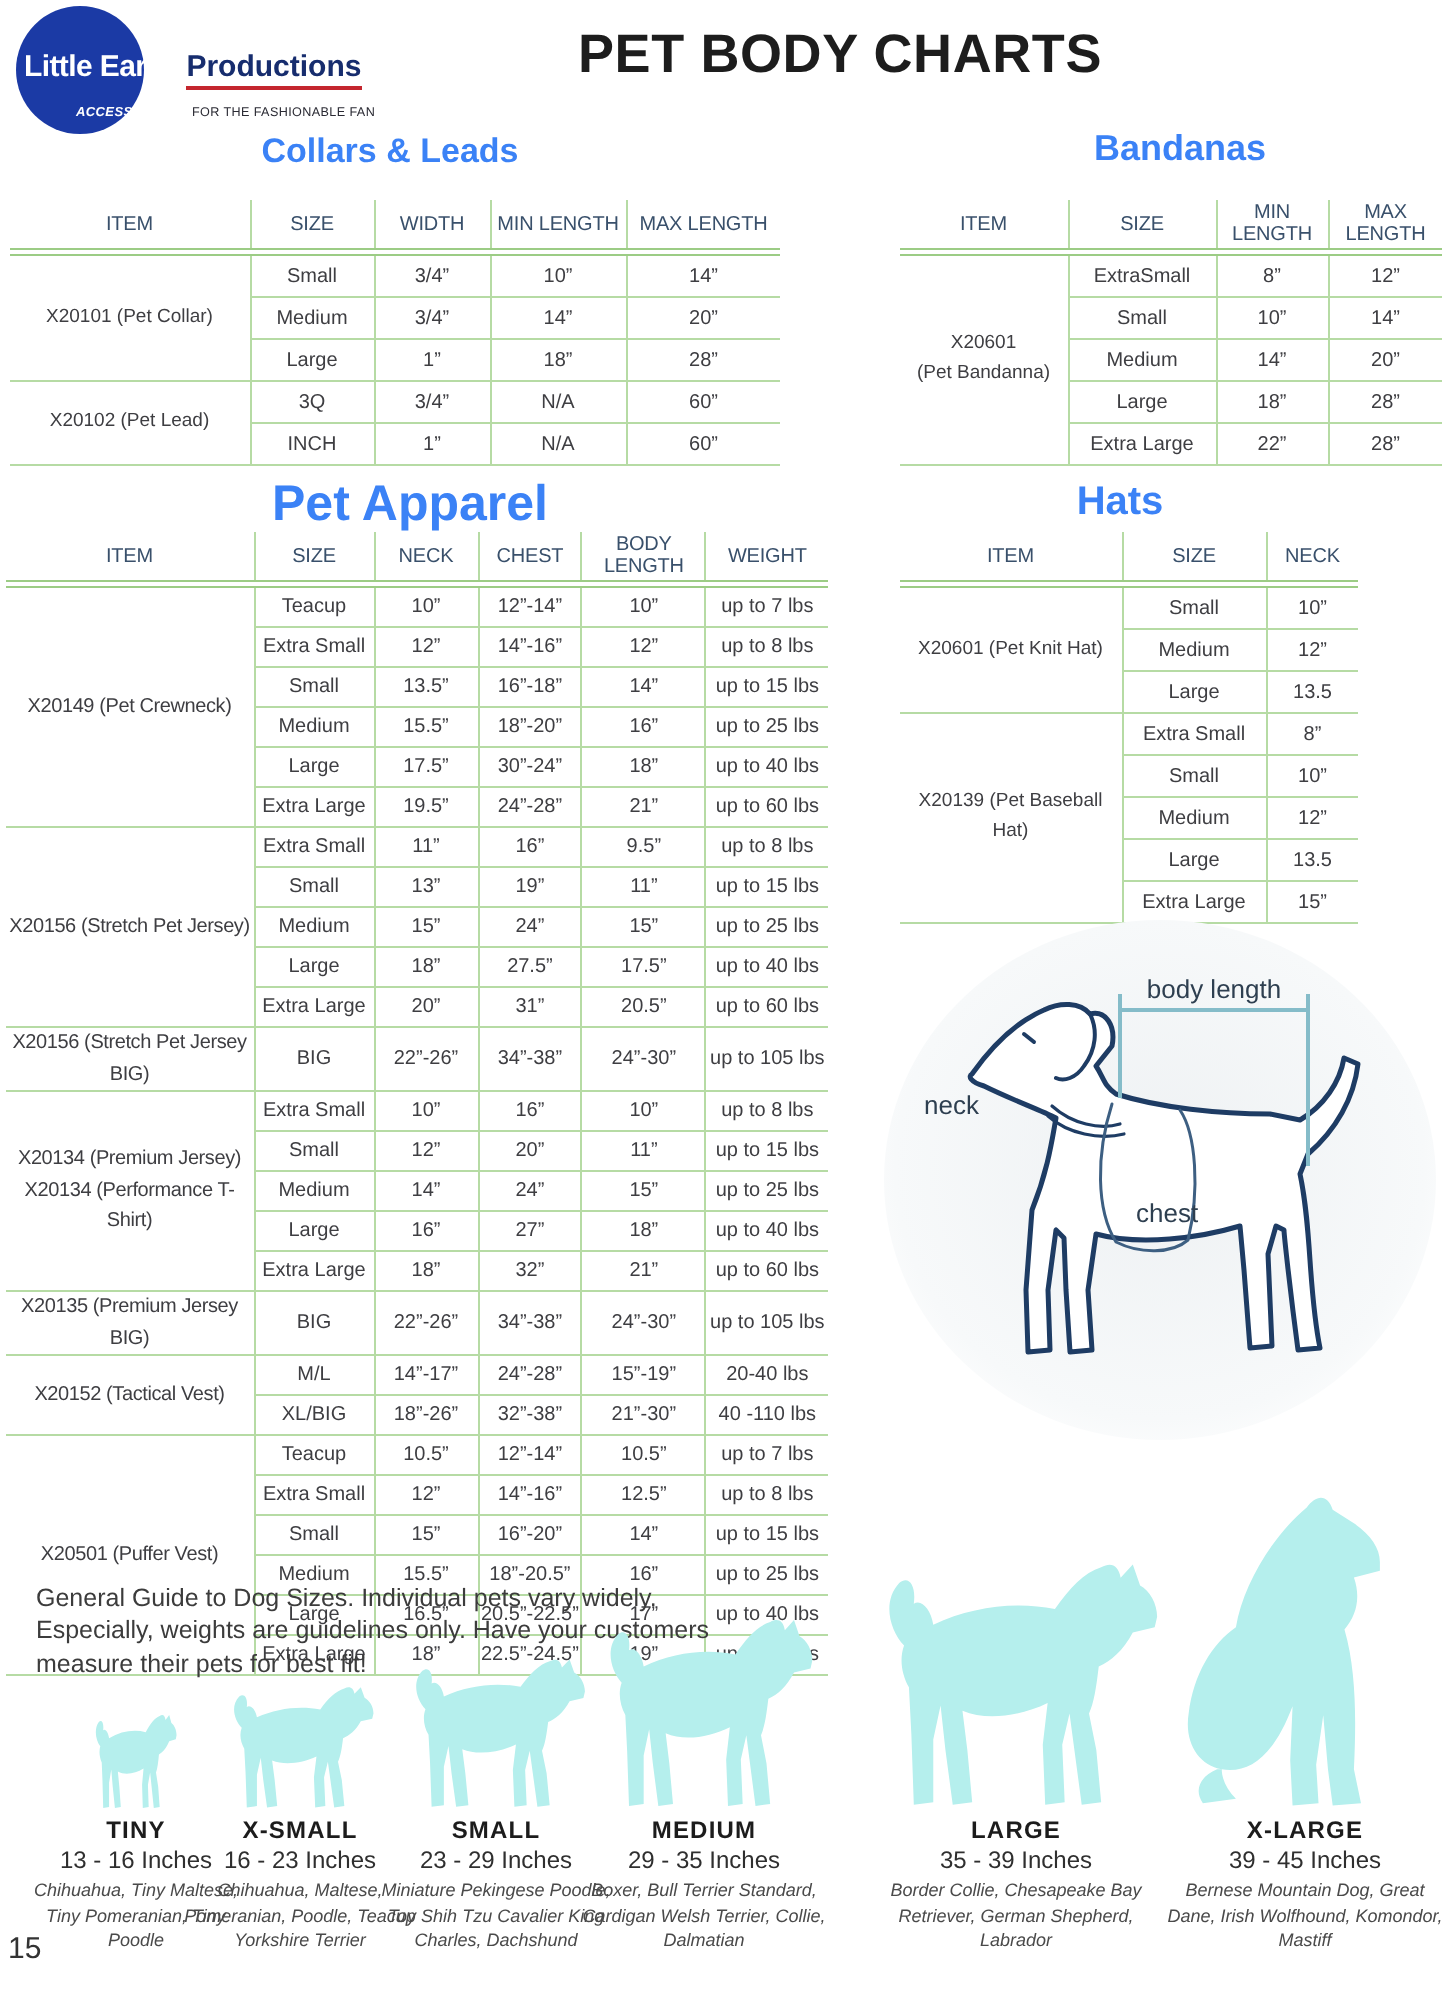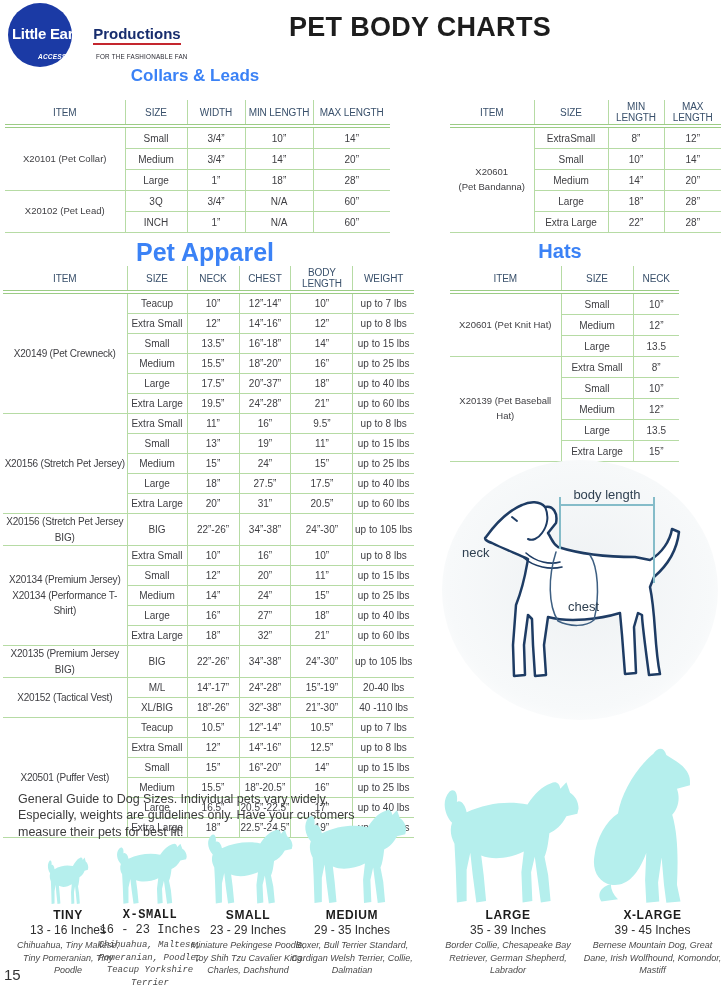--- a/index.html
+++ b/index.html
@@ -63,20 +63,21 @@
     </div>
     <div class="logo-line2">
       <span class="logo-acc">ACCESSORIES</span>
       <span class="logo-fan">FOR THE FASHIONABLE FAN</span>
     </div>
   </div>
 
   <h1 class="page-title">PET BODY CHARTS</h1>
 
   <h2 class="section-title" id="t-collars">Collars &amp; Leads</h2>
+  <h2 class="section-title" id="t-bandanas">Bandanas</h2>
   <h2 class="section-title" id="t-apparel">Pet Apparel</h2>
   <h2 class="section-title" id="t-hats">Hats</h2>
 
   <div class="tbl" id="tbl-collars">
       <table class="sizes">
         <colgroup>
           <col style="width: 120px;">
           <col style="width: 62px;">
           <col style="width: 58px;">
           <col style="width: 68px;">
@@ -220,21 +221,21 @@
           <tr>
             <td>Medium</td>
             <td>15.5”</td>
             <td>18”-20”</td>
             <td>16”</td>
             <td>up to 25 lbs</td>
           </tr>
           <tr>
             <td>Large</td>
             <td>17.5”</td>
-            <td>20”-37”</td>
+            <td>30”-24”</td>
             <td>18”</td>
             <td>up to 40 lbs</td>
           </tr>
           <tr>
             <td>Extra Large</td>
             <td>19.5”</td>
             <td>24”-28”</td>
             <td>21”</td>
             <td>up to 60 lbs</td>
           </tr>
@@ -511,21 +512,21 @@
     </svg>
   <svg class="sil" style="left:592px;top:747px;" width="118" height="158" viewBox="0 0 100 140" preserveAspectRatio="none">
       <use href="#dogSit" fill="#b5efed"></use>
     </svg>
 
   <div class="size-col" style="left:12px;width:112px;">
     <div class="size-name">TINY</div>
     <div class="size-range">13 - 16 Inches</div>
     <div class="size-breeds">Chihuahua, Tiny Maltese, Tiny Pomeranian, Tiny Poodle</div>
   </div>
-  <div class="size-col" style="left:90px;width:120px;font-family:Liberation Mono, monospace;">
+  <div class="size-col" style="left:90px;width:120px;">
     <div class="size-name">X-SMALL</div>
     <div class="size-range">16 - 23 Inches</div>
     <div class="size-breeds">Chihuahua, Maltese, Pomeranian, Poodle, Teacup Yorkshire Terrier</div>
   </div>
   <div class="size-col" style="left:184px;width:128px;">
     <div class="size-name">SMALL</div>
     <div class="size-range">23 - 29 Inches</div>
     <div class="size-breeds">Miniature Pekingese Poodle, Toy Shih Tzu Cavalier King Charles, Dachshund</div>
   </div>
   <div class="size-col" style="left:284px;width:136px;">

